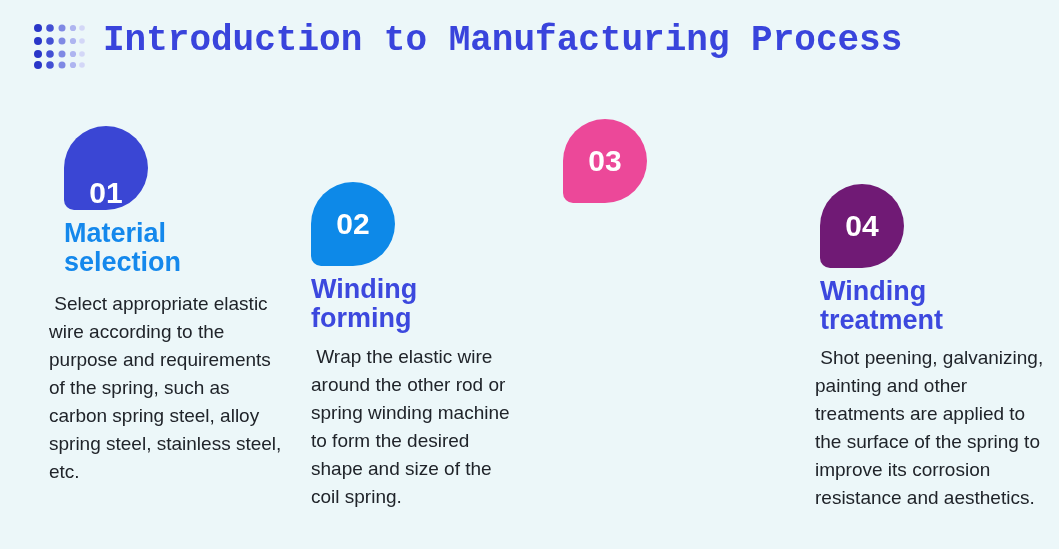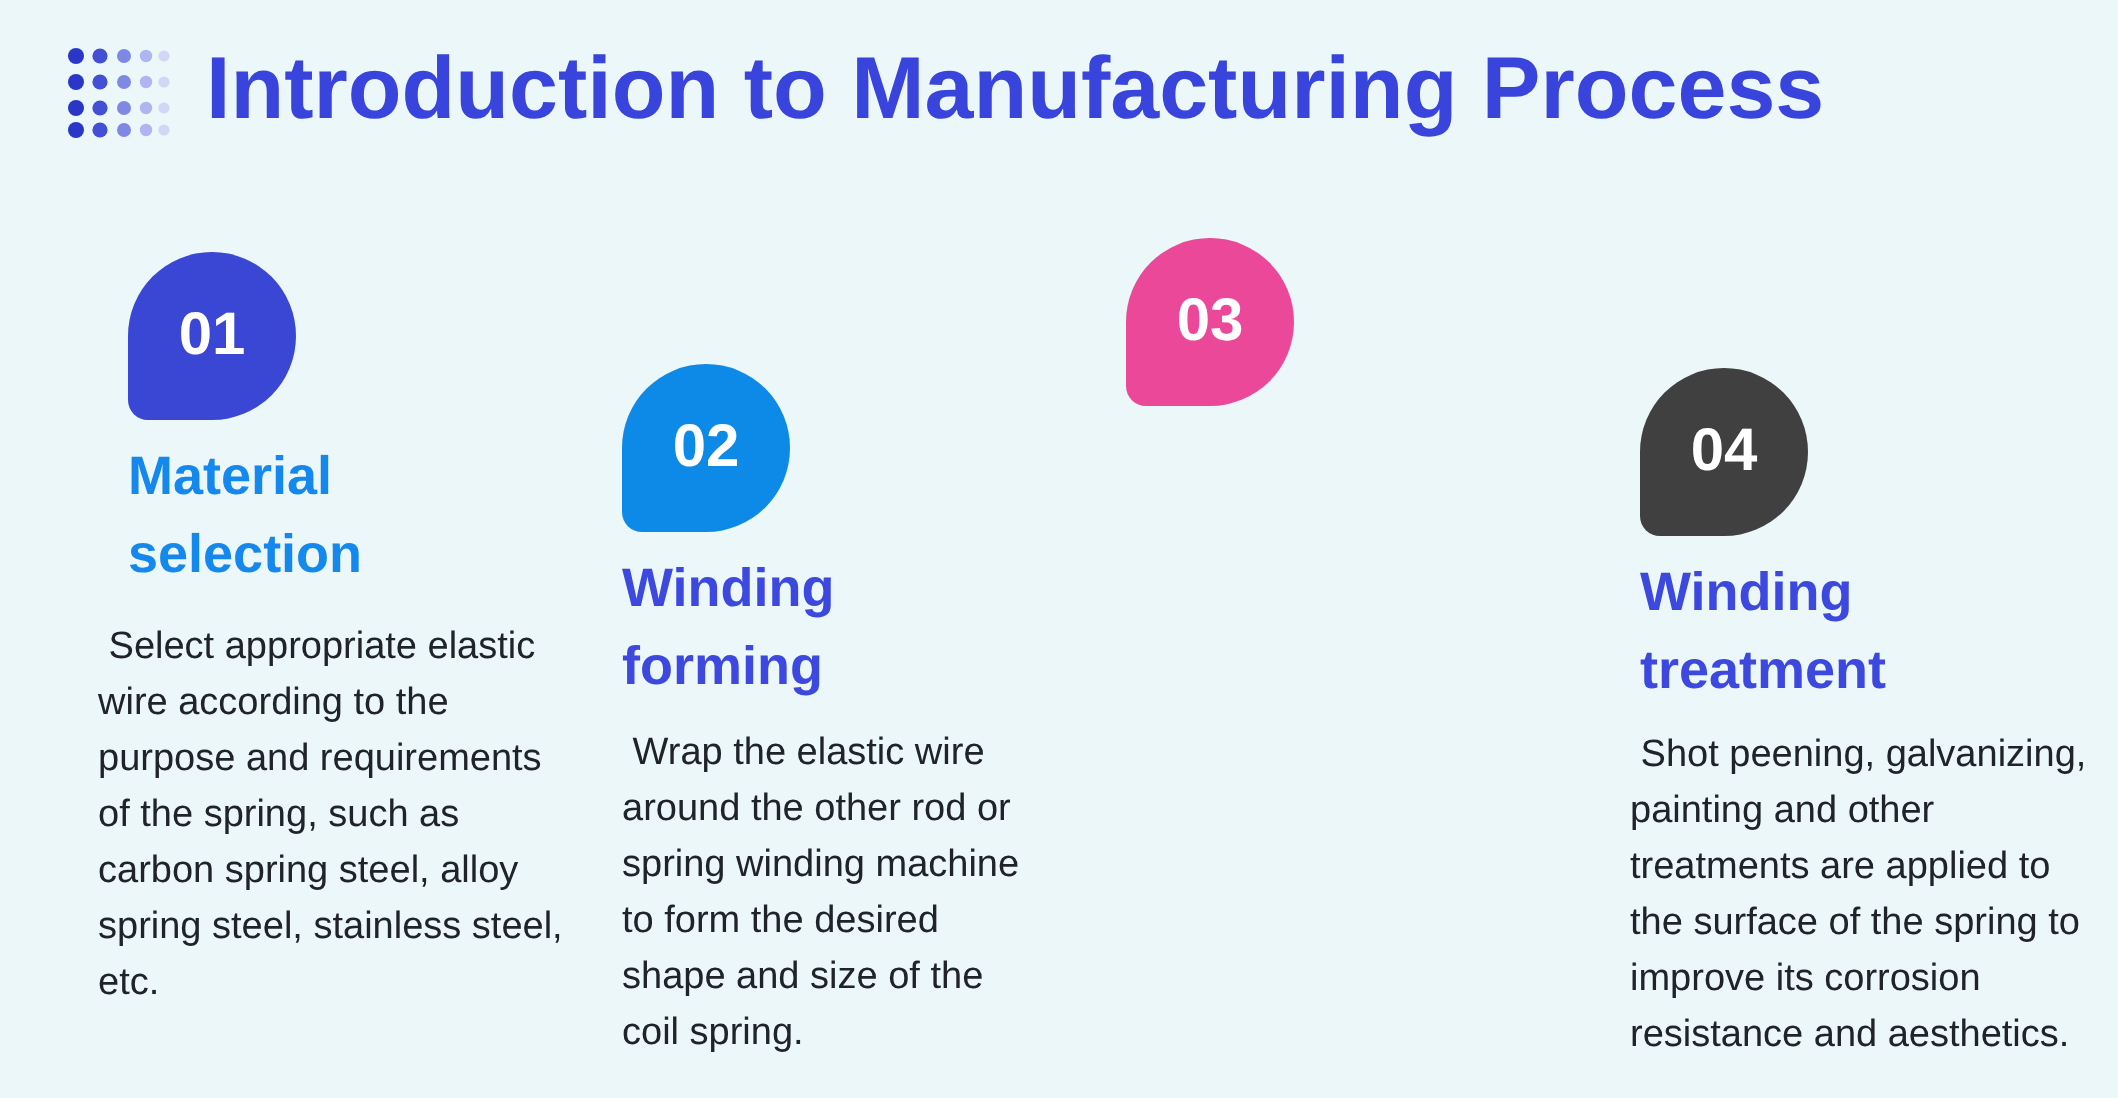--- a/index.html
+++ b/index.html
@@ -15,36 +15,36 @@
     overflow: hidden;
   }
 
   
   .header { position: absolute; left: 33px; top: 14px; width: 1000px; }
   .logo {
     position: absolute; left: 0; top: 9px; width: 52px; height: 46px;
   }
   .page-title {
     position: absolute; left: 70px; top: 6px;
-    font-size: 44px; font-weight: 700; letter-spacing: 0px;
-    color: #3944dc; white-space: nowrap;
+    font-size: 36px; font-weight: 700; letter-spacing: 0px;
+    color: #3944dc; white-space: nowrap; font-family: Liberation Mono, monospace;
   }
 
   
   .step { position: absolute; width: 240px; }
   .badge {
     width: 84px; height: 84px;
     border-radius: 50% 50% 50% 10px;
     display: flex; align-items: center; justify-content: center;
     color: #ffffff; font-size: 30px; font-weight: 700;
   }
   .step-title {
     margin-top: 9px;
     font-size: 27px; font-weight: 700;
-    line-height: 39px; width: 206px;
+    line-height: 29px; width: 206px;
   }
   .step-desc {
     font-size: 19px; line-height: 28px;
     color: #20242a; white-space: pre-wrap;
   }
 
   .step--1 { left: 64px;  top: 126px; }
   .step--1 .step-desc { margin: 13px 0 0 -15px; width: 237px; }
 
   .step--2 { left: 311px; top: 182px; }
@@ -88,21 +88,21 @@
         <circle cx="49" cy="5" r="2.8" fill="#d3d7f7"></circle>
           <circle cx="49" cy="18" r="2.8" fill="#d3d7f7"></circle>
           <circle cx="49" cy="31" r="2.8" fill="#d3d7f7"></circle>
           <circle cx="49" cy="42" r="2.8" fill="#d3d7f7"></circle>
       </g>
     </svg>
     <div class="page-title" style="color: rgb(57, 68, 220);">Introduction to Manufacturing Process</div>
   </div>
 
   <div class="step step--1">
-    <div class="badge" style="background: rgb(58, 70, 212);">
+    <div class="badge" style="background: rgb(58, 70, 212); align-items: flex-end;">
       <span>01</span>
     </div>
     <div class="step-title" style="color: rgb(20, 136, 236);">Material selection</div>
     <div class="step-desc"> Select appropriate elastic wire according to the purpose and requirements of the spring, such as carbon spring steel, alloy spring steel, stainless steel, etc.</div>
   </div>
 
   <div class="step step--2">
     <div class="badge" style="background: rgb(13, 137, 232);">
       <span>02</span>
     </div>
@@ -110,20 +110,20 @@
     <div class="step-desc"> Wrap the elastic wire around the other rod or spring winding machine to form the desired shape and size of the coil spring.</div>
   </div>
 
   <div class="step step--3">
     <div class="badge" style="background: #ec4899;">
       <span>03</span>
     </div>
   </div>
 
   <div class="step step--4">
-    <div class="badge" style="background: #404040;">
+    <div class="badge" style="background: #701a75;">
       <span>04</span>
     </div>
     <div class="step-title" style="color: rgb(60, 72, 222);">Winding treatment</div>
     <div class="step-desc"> Shot peening, galvanizing, painting and other treatments are applied to the surface of the spring to improve its corrosion resistance and aesthetics.</div>
   </div>
 
 </div>
 
 </body></html>

